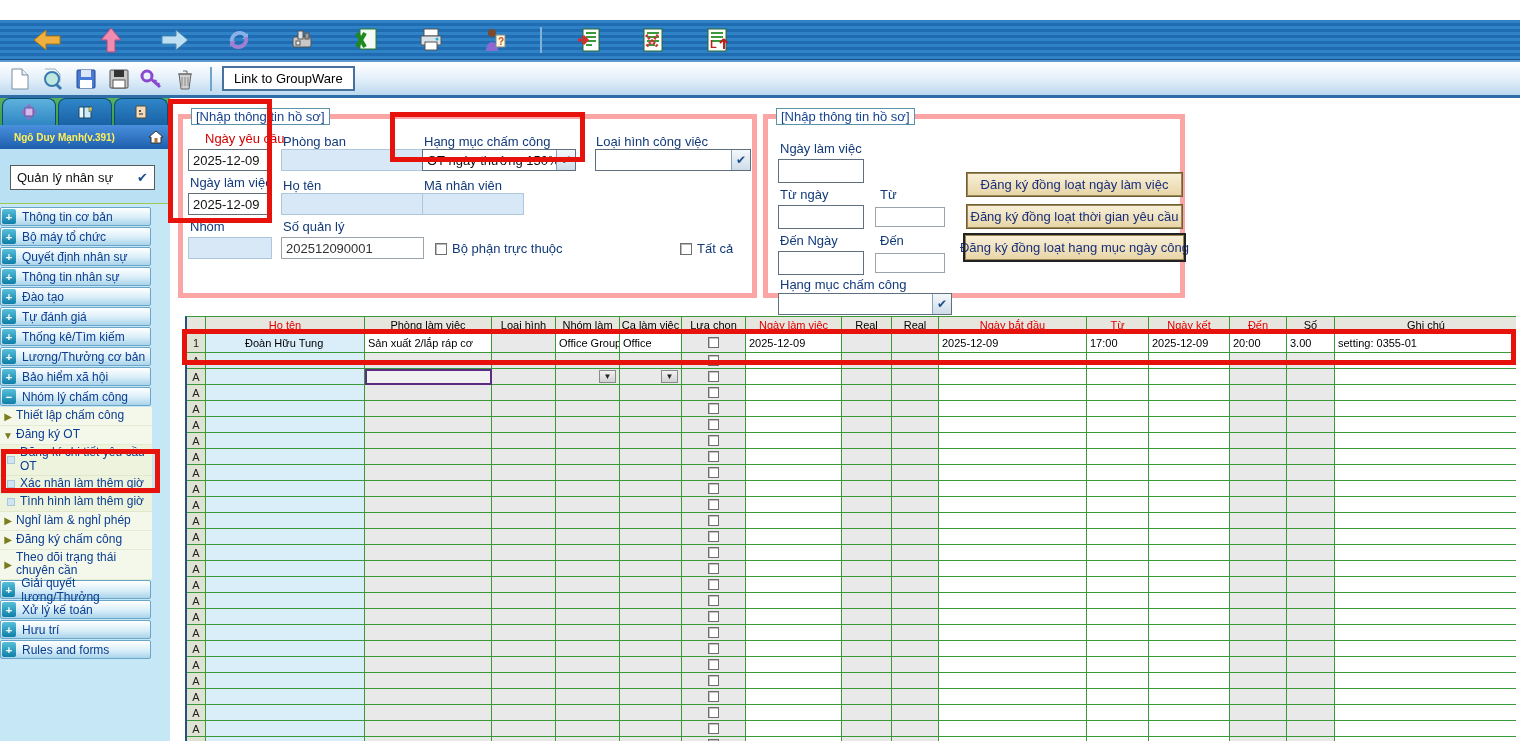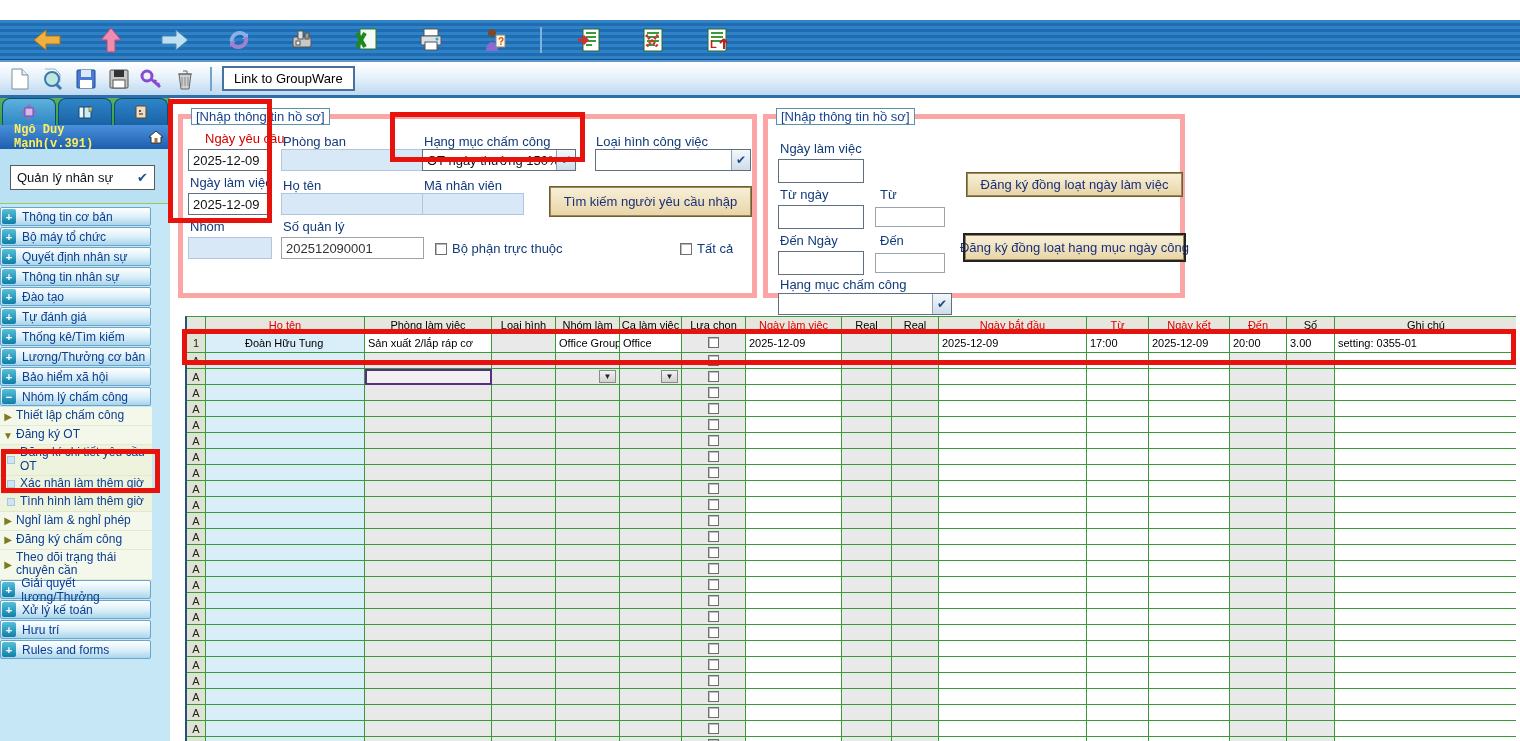--- a/index.html
+++ b/index.html
@@ -34,21 +34,21 @@
   .sidebar { position:absolute; left:0; top:98px; width:170px; height:643px; background:#c6e7f6; }
   .tabbar { position:absolute; left:0; top:0; width:170px; height:27px;
     background:linear-gradient(180deg,#58b060 0%,#3f9b4e 100%); display:flex; }
   .tab { width:54px; height:27px; margin-left:2px; border:1px solid #0a4f6e; border-bottom:none;
     border-radius:8px 8px 0 0; background:linear-gradient(180deg,#2e86c8,#1a62a6);
     display:flex; align-items:center; justify-content:center; }
   .tab.active { background:linear-gradient(180deg,#5db1dc,#2f87c4); }
   .side-head { position:absolute; left:0; top:27px; width:170px; height:24px;
     background:linear-gradient(180deg,#4a90dc,#1d5fae);
     display:flex; align-items:center; justify-content:space-between; padding:0 6px 0 14px; }
-  .side-head .uname { color:#ffef5a; font-weight:bold; font-size:12px;font-family:Liberation Mono, monospace; }
+  .side-head .uname { color:#ffef5a; font-weight:bold; font-size:10px; }
   .selpanel { position:absolute; left:0; top:51px; width:170px; height:55px; background:#b9e0f3;
     border-bottom:1px solid #9cc94f; }
   .side-select { position:absolute; left:10px; top:16px; width:145px; height:25px; background:#fff;
     border:1px solid #5a5a5a; font-size:13px; color:#111; display:flex; align-items:center;
     justify-content:space-between; padding:0 6px; }
   .side-select .chev { color:#1d4f8f; font-weight:bold; font-size:13px; }
   .menu { position:absolute; left:0; top:109px; width:170px; }
   .m-top { width:151px; height:19px; margin:0 0 1px 0; border:1px solid #69a6c9; border-radius:2px;
     background:linear-gradient(180deg,#ffffff 0%,#d9eef8 55%,#a9d4ea 100%);
     display:flex; align-items:center; font-size:12px; color:#0b3d91; }
@@ -383,21 +383,20 @@
       <div class="sel" style="left:412px; top:24px; width:156px; height:22px;">
         <span></span>
         <span class="db">✔</span>
       </div>
       <span class="lbl" style="left:7px; top:50px;">Ngày làm việc</span>
       <div class="inp" style="left:5px; top:68px; width:84px; height:22px;">2025-12-09</div>
       <span class="lbl" style="left:100px; top:53px;">Họ tên</span>
       <div class="inp blue" style="left:98px; top:68px; width:147px; height:22px;"></div>
       <span class="lbl" style="left:241px; top:53px;">Mã nhân viên</span>
       <div class="inp blue" style="left:239px; top:68px; width:102px; height:22px;"></div>
-      <div class="btn-beige" style="left:367px; top:62px; width:201px; height:29px;">Tìm kiếm người yêu cầu nhập</div>
       <span class="lbl" style="left:7px; top:94px;">Nhóm</span>
       <div class="inp blue" style="left:5px; top:112px; width:84px; height:22px;"></div>
       <span class="lbl" style="left:100px; top:94px;">Số quản lý</span>
       <div class="inp gray" style="left:98px; top:112px; width:143px; height:22px;">202512090001</div>
       <div class="cb" style="left:252px; top:116px;">
         <span class="bx"></span>
         <span>Bộ phận trực thuộc</span>
       </div>
       <div class="cb" style="left:497px; top:116px;">
         <span class="bx"></span>
@@ -416,20 +415,21 @@
       <span class="lbl" style="left:12px; top:108px;">Đến Ngày</span>
       <span class="lbl" style="left:112px; top:108px;">Đến</span>
       <div class="inp" style="left:10px; top:126px; width:86px; height:24px;"></div>
       <div class="inp gray" style="left:107px; top:128px; width:70px; height:20px;"></div>
       <span class="lbl" style="left:12px; top:152px;">Hạng mục chấm công</span>
       <div class="sel" style="left:10px; top:168px; width:174px; height:22px;">
         <span></span>
         <span class="db">✔</span>
       </div>
       <div class="btn-beige" style="left:199px; top:48px; width:215px; height:23px;">Đăng ký đồng loạt ngày làm việc</div>
+      <div class="btn-beige" style="left:199px; top:80px; width:215px; height:23px;">Đăng ký đồng loạt thời gian yêu cầu</div>
       <div class="btn-beige focused" style="left:197px; top:110px; width:219px; height:25px;">Đăng ký đồng loạt hạng mục ngày công</div>
     </fieldset>
 
     <div class="grid" id="grid">
         <div class="trow">
           <div class="tcell th" style="width: 19px; height: 16px;"></div>
           <div class="tcell th redh" style="width: 159px; height: 16px;">Họ tên</div>
           <div class="tcell th" style="width: 127px; height: 16px;">Phòng làm việc</div>
           <div class="tcell th" style="width: 64px; height: 16px;">Loại hình</div>
           <div class="tcell th" style="width: 64px; height: 16px;">Nhóm làm</div>

